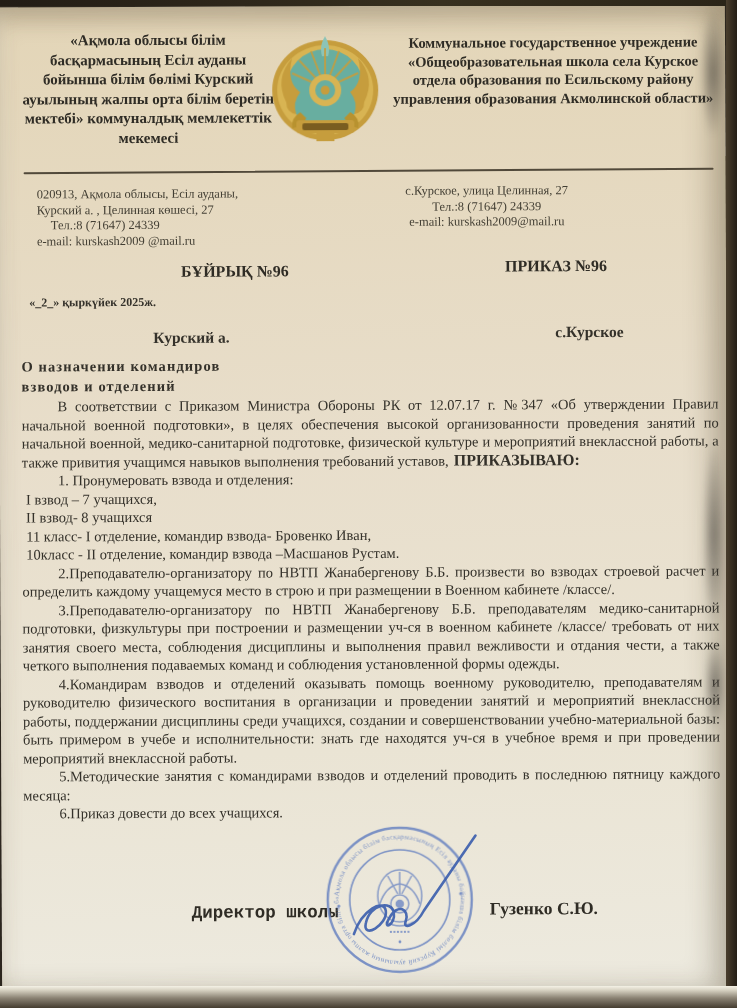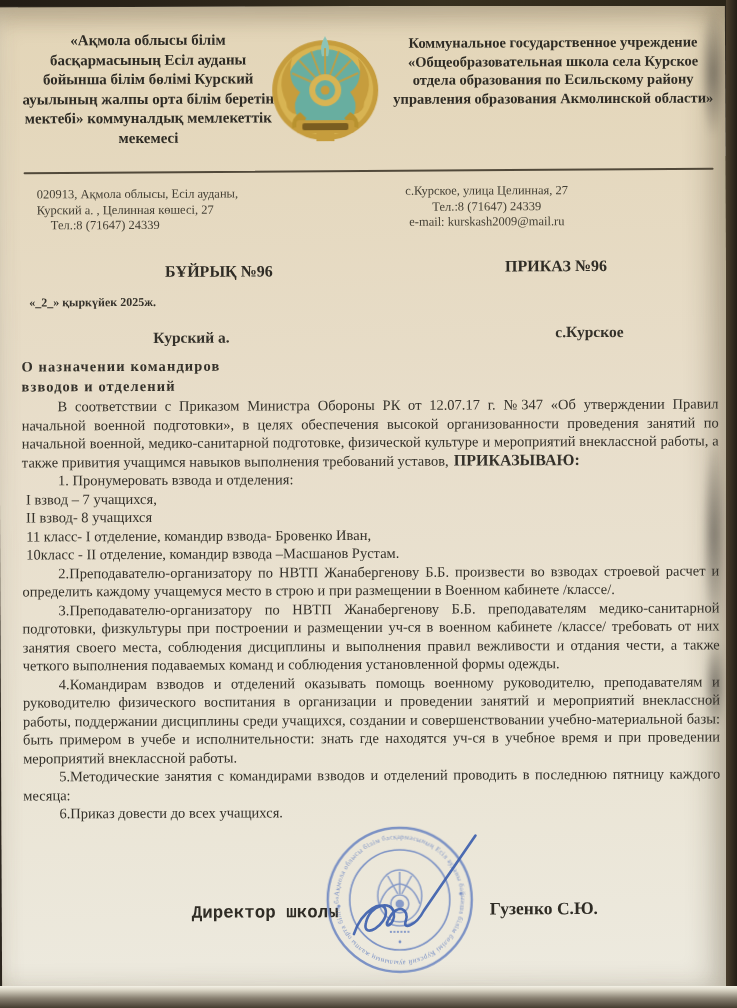--- a/index.html
+++ b/index.html
@@ -25,21 +25,21 @@
   .org-ru{left:388px;top:28px;width:334px;font-size:14.5px;line-height:18.5px;}
   .emblem{position:absolute;left:268px;top:22px;width:118px;height:120px;filter:blur(0.4px);}
   .rule{position:absolute;left:25px;top:164px;width:690px;height:2.4px;background:var(--rule);border-radius:2px;transform:rotate(-0.12deg);}
   
   .addr{position:absolute;font-size:12.5px;line-height:15.5px;color:#423e33;}
   .addr-kk{left:38px;top:180px;text-align:left;}
   .addr-kk .l3{padding-left:14px;}
   .addr-ru{left:355px;top:178px;width:266px;text-align:center;}
   
   .order-no{position:absolute;font-weight:bold;font-size:16px;color:#2f2c25;}
-  .order-no.kk{left:166px;top:256px;}
+  .order-no.kk{left:182px;top:256px;}
   .order-no.ru{left:506px;top:252px;}
   .date-line{position:absolute;left:30px;top:288px;font-weight:bold;font-size:12px;}
   .place{position:absolute;font-weight:bold;font-size:15.5px;}
   .place-kk{left:110px;top:322px;margin-left:44px;}
   .place-ru{left:556px;top:318px;}
   
   .main{position:absolute;left:22px;top:350px;width:697px;font-size:14.5px;line-height:18.5px;text-align:justify;color:#34312a;}
   .subject{font-weight:bold;letter-spacing:1.1px;line-height:19.5px;font-size:14.5px;margin-bottom:1px;}
   .para{text-indent:36px;margin:0;}
   .resolve{font-weight:bold;font-size:16px;padding-left:5px;}
@@ -96,20 +96,21 @@
     </div>
 
     <div class="org org-ru">Коммунальное государственное учреждение «Общеобразовательная  школа села Курское отдела образования по Есильскому району управления образования Акмолинской области»</div>
 
     <div class="rule"></div>
 
     <div class="addr addr-kk">
       <div>020913, Ақмола облысы, Есіл ауданы,</div>
       <div>Курский а. , Целинная  көшесі, 27</div>
       <div class="l3">Тел.:8 (71647) 24339</div>
+      <div>e-mail: kurskash2009 @mail.ru</div>
     </div>
 
     <div class="addr addr-ru">
       <div>с.Курское, улица Целинная, 27</div>
       <div>Тел.:8 (71647) 24339</div>
       <div>e-mail: kurskash2009@mail.ru</div>
     </div>
 
     <div class="order-no kk">БҰЙРЫҚ №96</div>
     <div class="order-no ru">ПРИКАЗ №96</div>

